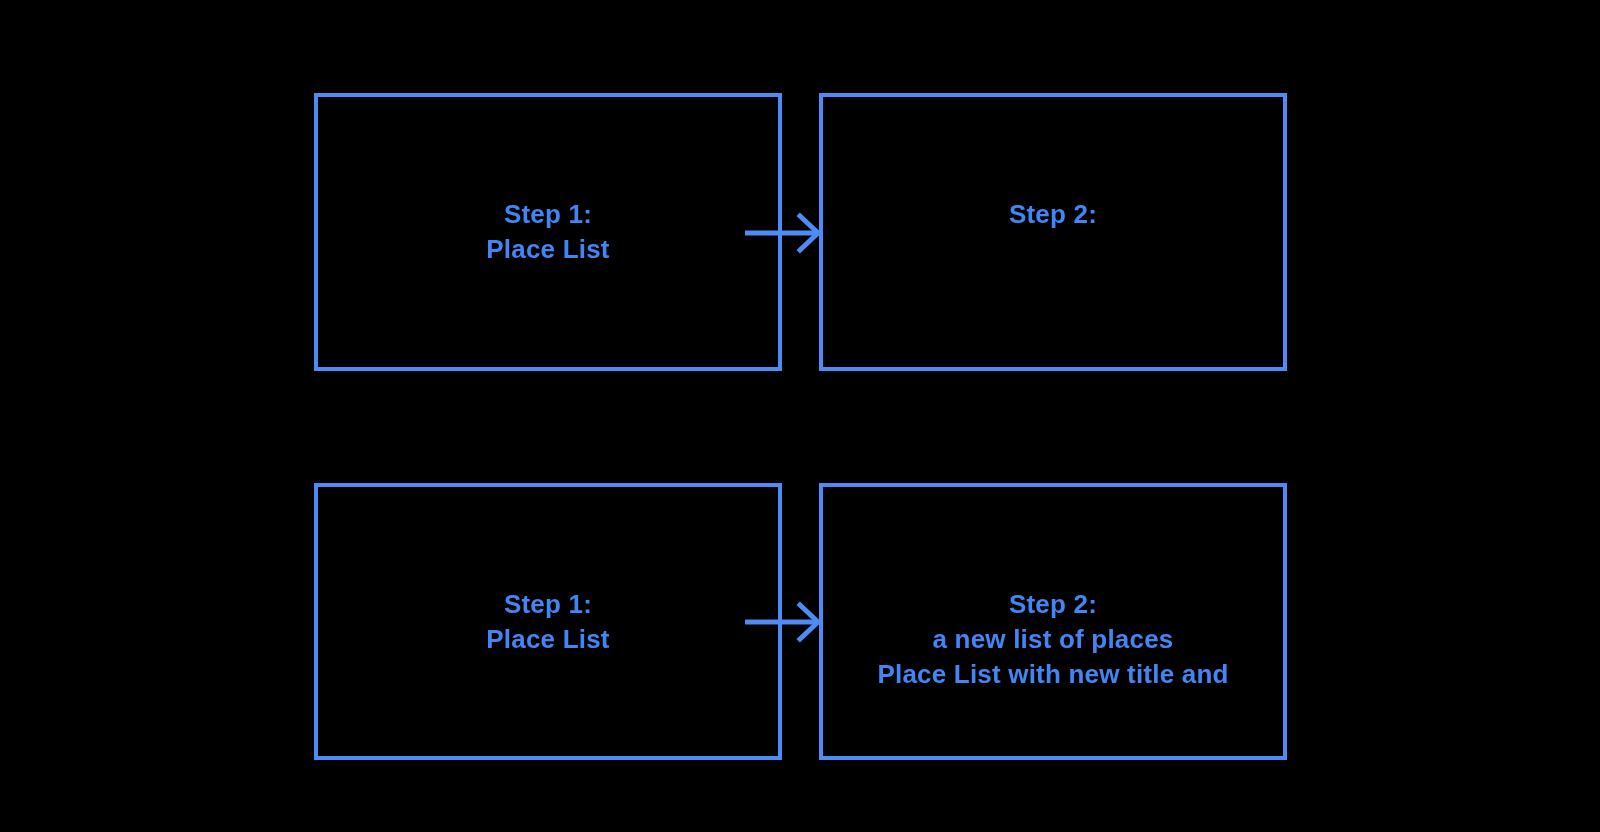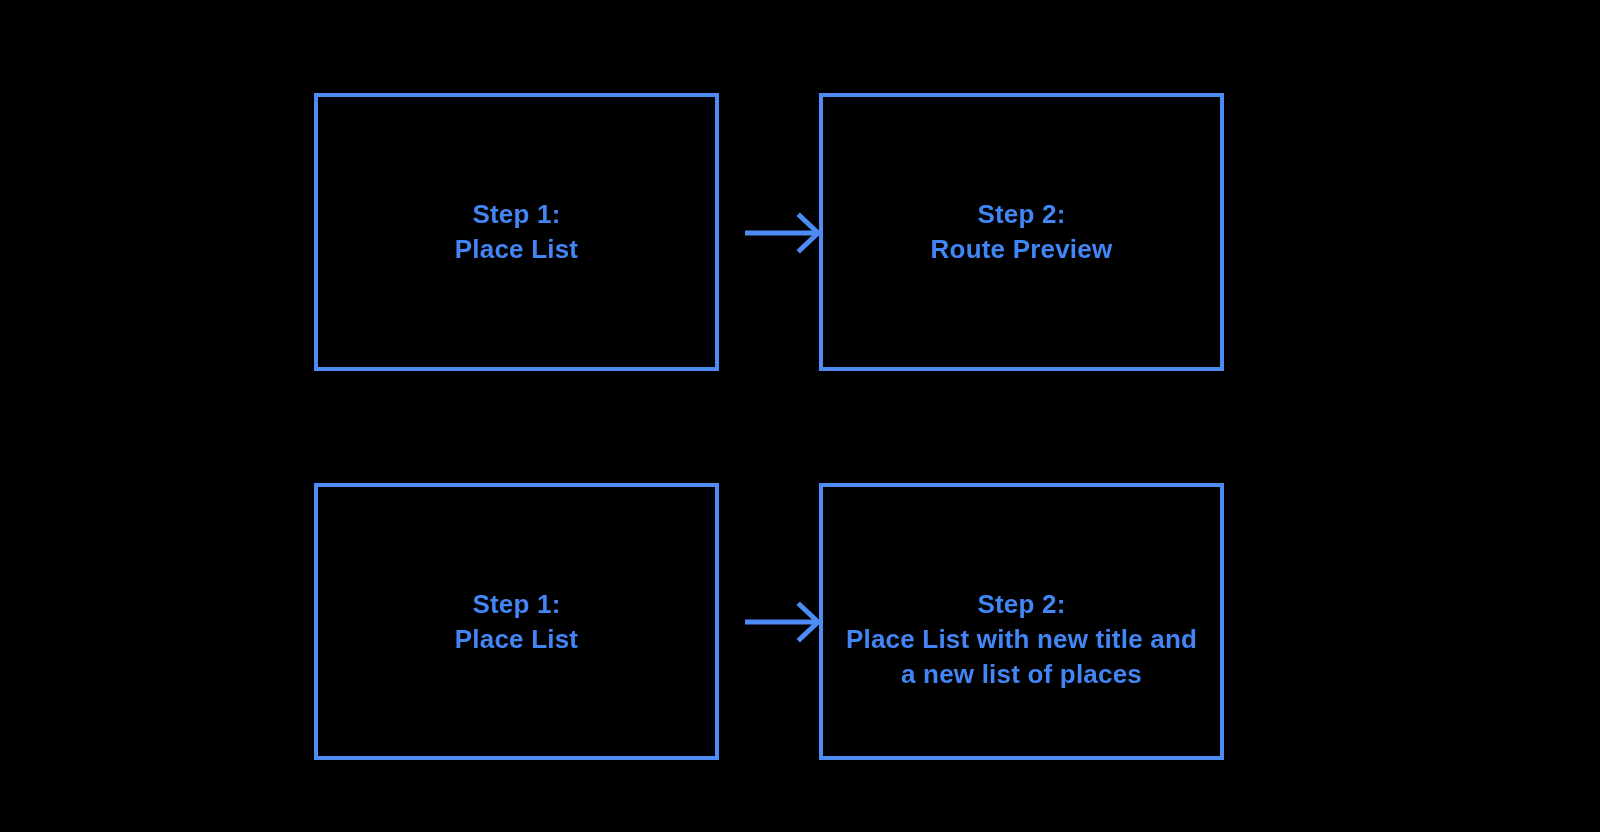--- a/index.html
+++ b/index.html
@@ -12,21 +12,21 @@
   .canvas {
     position: relative;
     width: 1600px;
     height: 832px;
     background: var(--bg);
     overflow: hidden;
     font-family: "Liberation Sans", sans-serif;
   }
   .step-box {
     position: absolute;
-    width: 405px;
+    width: 468px;
     border: 4px solid var(--border);
     background: transparent;
   }
   .row1 { top: 93px; height: 278px; }
   .row2 { top: 483px; height: 277px; }
   .col1 { left: 314px; }
   .col2 { left: 819px; text-decoration: underline; }
   .box-label {
     position: absolute;
     left: 0;
@@ -61,37 +61,36 @@
   </div>
 
   <svg class="flow-arrow arrow1" width="80" height="48" viewBox="0 0 80 48" aria-hidden="true">
     <line x1="2" y1="24" x2="72" y2="24" stroke="currentColor" stroke-width="5"></line>
     <polyline points="57,7 75,24 57,41" fill="none" stroke="currentColor" stroke-width="5" stroke-linecap="square"></polyline>
   </svg>
 
   <div class="step-box row1 col2">
     <div class="box-label">
       <span>Step 2:</span>
-      <span>Route Preview</span>
     </div>
   </div>
 
   <div class="step-box row2 col1">
     <div class="box-label">
       <span>Step 1:</span>
       <span>Place List</span>
     </div>
   </div>
 
   <svg class="flow-arrow arrow2" width="80" height="48" viewBox="0 0 80 48" aria-hidden="true">
     <line x1="2" y1="24" x2="72" y2="24" stroke="currentColor" stroke-width="5"></line>
     <polyline points="57,7 75,24 57,41" fill="none" stroke="currentColor" stroke-width="5" stroke-linecap="square"></polyline>
   </svg>
 
   <div class="step-box row2 col2">
     <div class="box-label">
       <span>Step 2:</span>
+      <span>a new list of places</span>
       <span>Place List with new title and</span>
-      <span>a new list of places</span>
     </div>
   </div>
 
 </div>
 
 </body></html>

